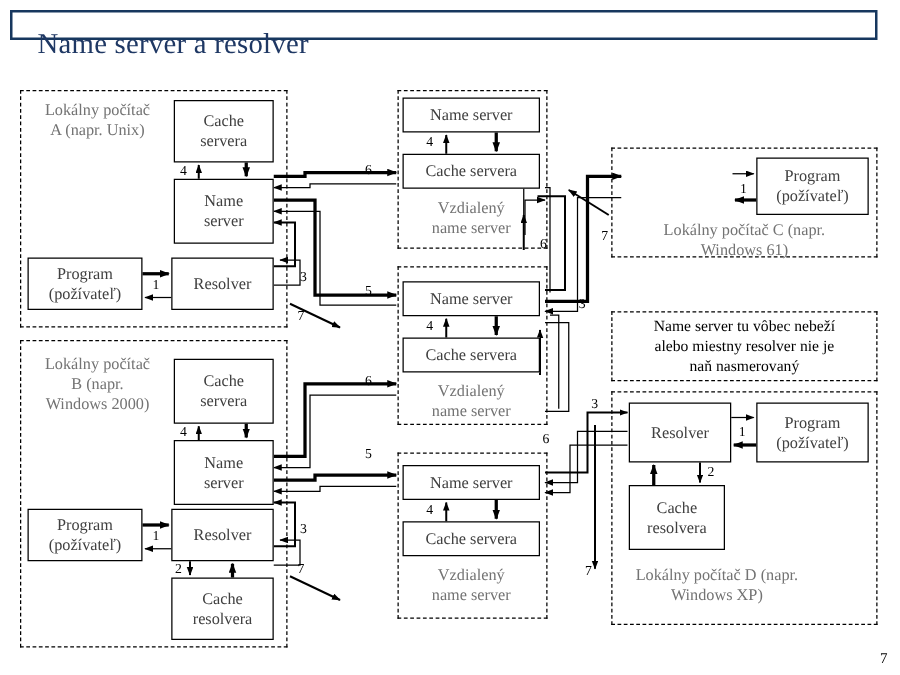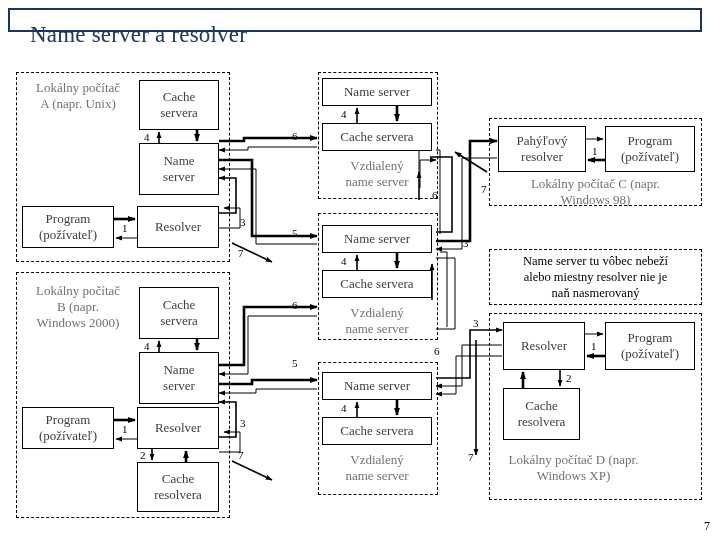--- a/index.html
+++ b/index.html
@@ -225,26 +225,24 @@
   <div class="num" style="left:341px;top:403px;">4</div>
 
   <div class="num" style="left:432px;top:190px;">6</div>
   <div class="num" style="left:434px;top:346px;">6</div>
   <div class="num" style="left:463px;top:238px;">3</div>
   <div class="num" style="left:473px;top:318px;">3</div>
   <div class="num" style="left:481px;top:184px;">7</div>
   <div class="num" style="left:468px;top:452px;">7</div>
 
   <div class="panel" style="left:489px;top:118px;width:213px;height:88px;"></div>
-  <div class="box" style="left:498px;top:126px;width:88px;height:46px;">Pahýľový
-resolver</div>
   <div class="box" style="left:605px;top:126px;width:90px;height:46px;">Program
 (požívateľ)</div>
   <div class="panel-label" style="left:493px;top:176px;width:205px;">Lokálny počítač C (napr.
-Windows 98)</div>
+Windows 61)</div>
   <svg class="wires" viewBox="0 0 720 540">
     <g stroke="#000" fill="none">
       <path d="M586,139 L603,139" stroke-width="1" marker-end="url(#ah)"></path>
       <path d="M605,160 L588,160" stroke-width="2.6" marker-end="url(#ahT)"></path>
     </g>
   </svg>
   <div class="num" style="left:592px;top:146px;">1</div>
 
   <div class="panel" style="left:489px;top:249px;width:213px;height:56px;"></div>
   <div class="note" style="left:491px;top:253px;width:209px;">Name server tu vôbec nebeží

